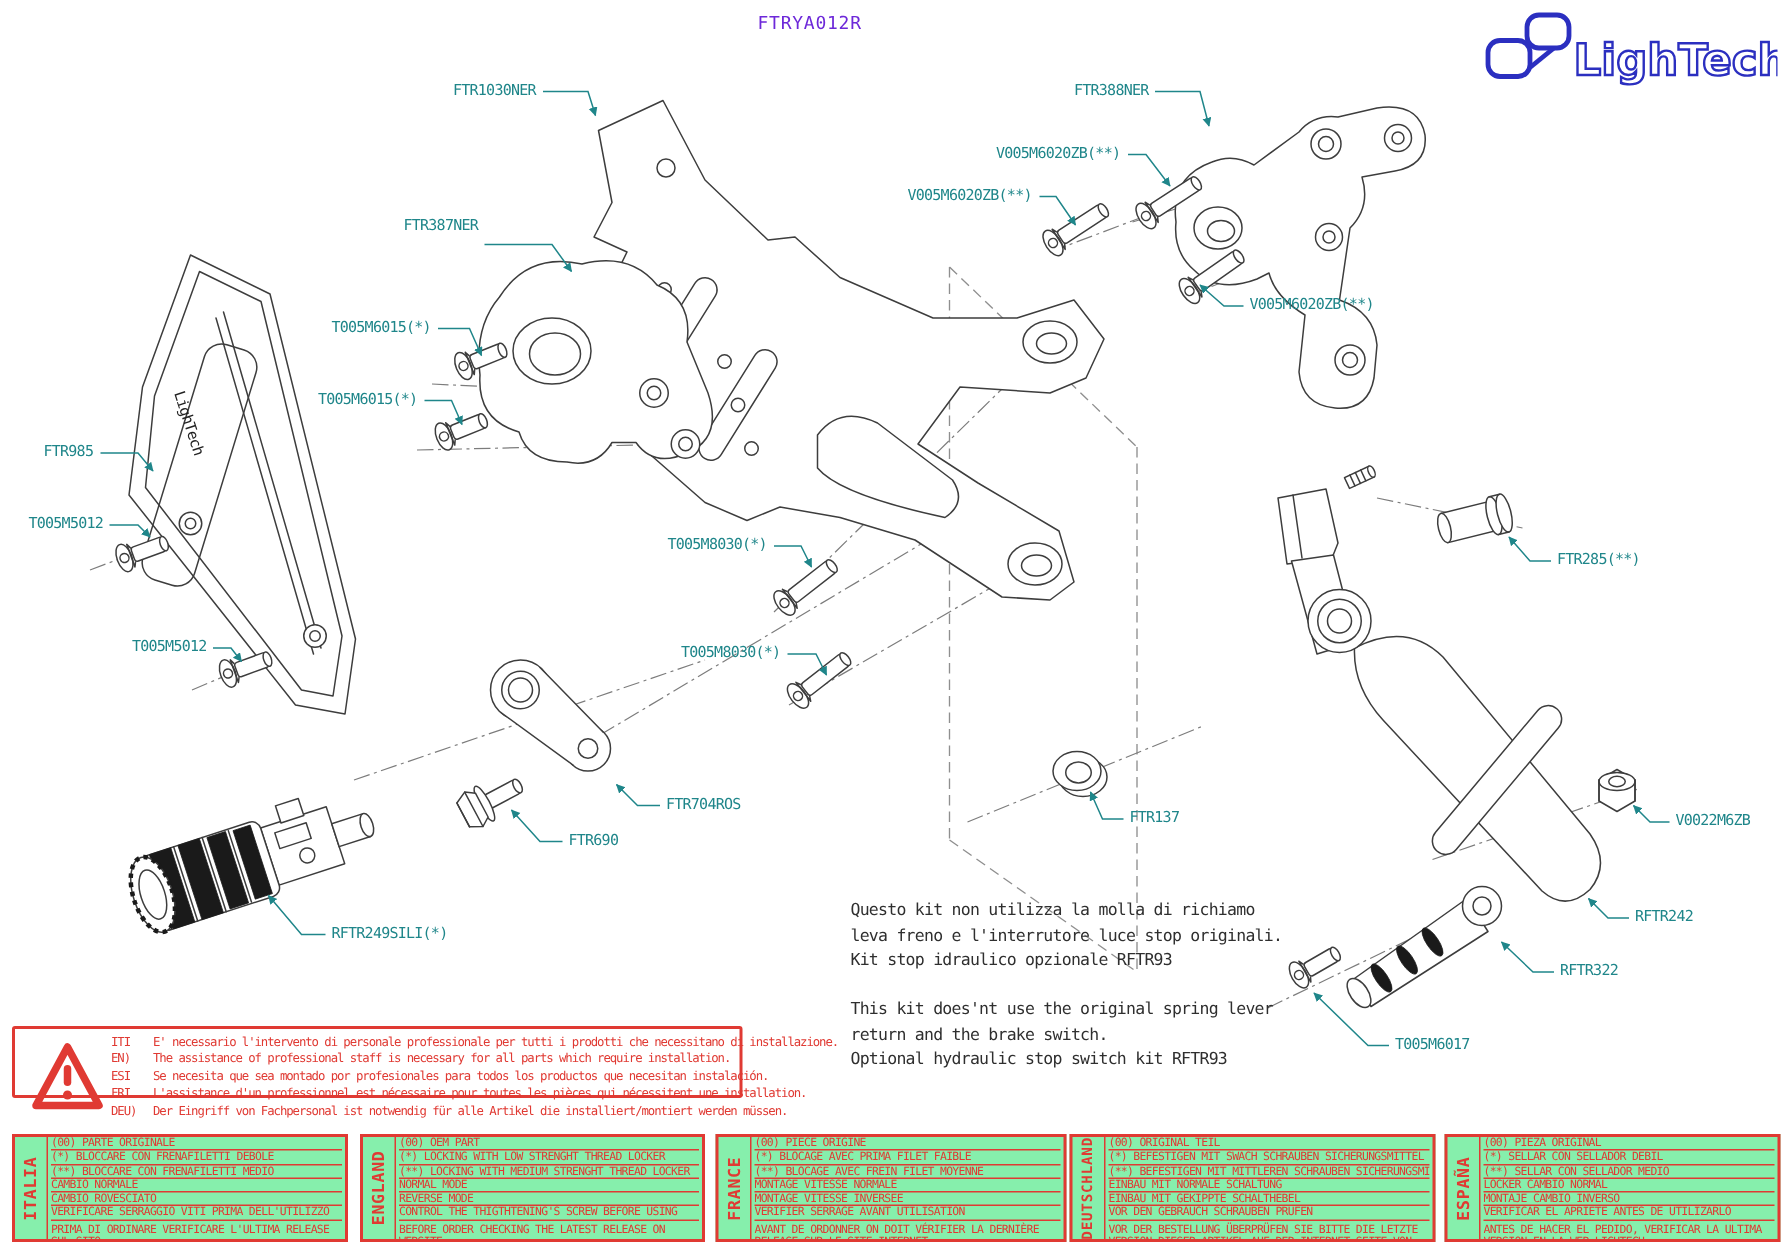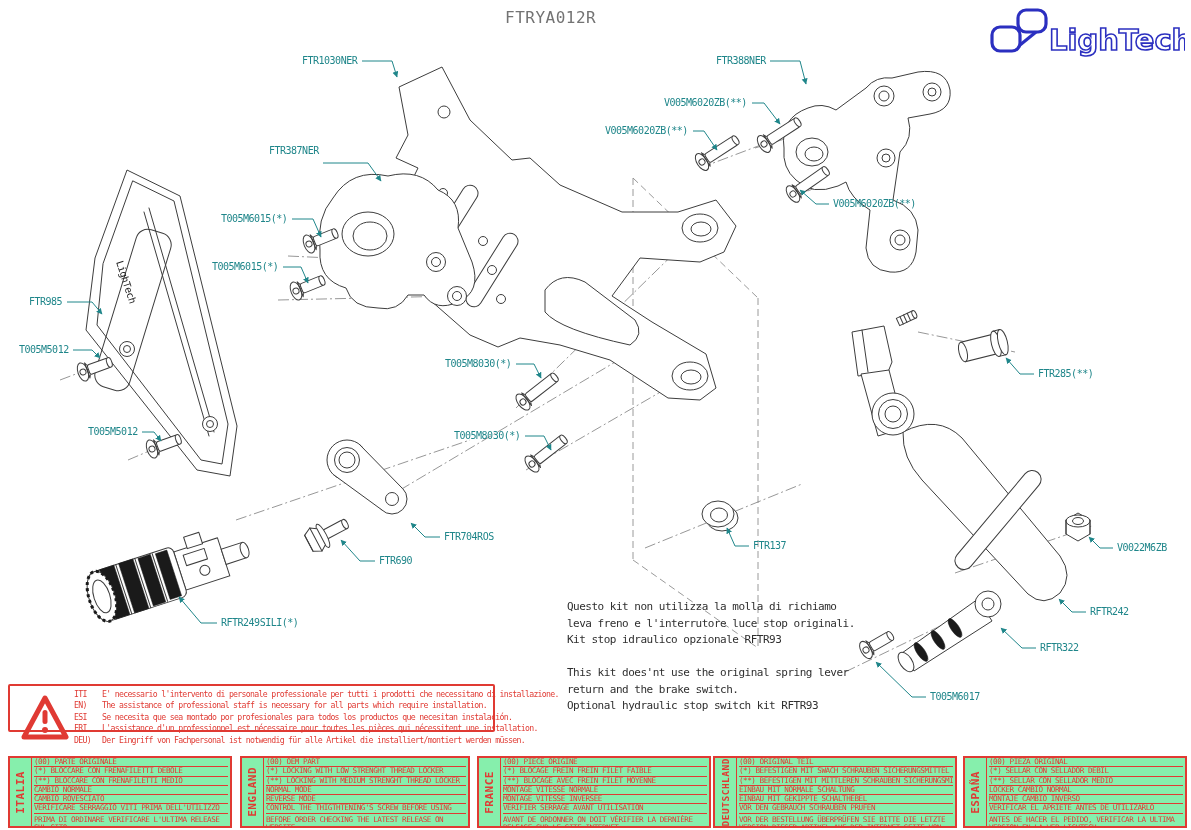--- a/index.html
+++ b/index.html
@@ -10,22 +10,22 @@
   
   #draw { position:absolute; left:0; top:0; }
   .pw { fill:#ffffff; stroke:#3d3d3d; stroke-width:1; stroke-linejoin:round; }
   .ps { fill:none; stroke:#3d3d3d; stroke-width:1; stroke-linejoin:round; stroke-linecap:round; }
   .pd { fill:#1a1a1a; stroke:#1a1a1a; stroke-width:0.5; }
   .ph { fill:none; stroke:#8f8f8f; stroke-width:0.9; stroke-dasharray:7 4; }
   .cl { fill:none; stroke:#7c7c7c; stroke-width:0.8; stroke-dasharray:11 3 2 3; }
   .ld { fill:none; stroke:#1f868a; stroke-width:1; }
   
   .title {
-    position:absolute; left:505px; top:8px; color:#737373;
-    font-size:16px; letter-spacing:0.5px; white-space:nowrap;
+    position:absolute; left:505px; top:8px; color:#6d28d9;
+    font-size:12px; letter-spacing:0.5px; white-space:nowrap;
   }
   .lbl {
     position:absolute; color:#1f868a; font-size:10px; letter-spacing:-0.5px;
     white-space:nowrap; line-height:12px;
   }
   .notes { position:absolute; left:567px; top:599px; color:#2f2f2f; }
   .notes div { font-size:11px; letter-spacing:-0.5px; line-height:16.5px; white-space:nowrap; height:16.5px; }
   
   .wbox {
     position:absolute; left:8px; top:684px; width:487px; height:48px;
@@ -407,21 +407,21 @@
     <div class="tbl-note">BEFORE ORDER CHECKING THE LATEST RELEASE ON WEBSITE</div>
   </div>
 </div>
 
 <div class="tbl" style="left:477px;width:234px">
   <div class="tbl-hwrap">
       <span class="tbl-hdr">FRANCE</span>
     </div>
   <div class="tbl-rows">
     <div class="tbl-row">(00) PIECE ORIGINE</div>
-    <div class="tbl-row">(*)   BLOCAGE FREIN FREIN FILET FAIBLE</div>
+    <div class="tbl-row">(*)   BLOCAGE AVEC PRIMA FILET FAIBLE</div>
     <div class="tbl-row">(**)  BLOCAGE AVEC FREIN FILET MOYENNE</div>
     <div class="tbl-row">MONTAGE VITESSE NORMALE</div>
     <div class="tbl-row">MONTAGE VITESSE INVERSEE</div>
     <div class="tbl-row">VERIFIER SERRAGE AVANT UTILISATION</div>
     <div class="tbl-note">AVANT DE ORDONNER ON DOIT VÉRIFIER LA DERNIÈRE RELEASE SUR LE SITE INTERNET</div>
   </div>
 </div>
 
 <div class="tbl" style="left:713px;width:244px">
   <div class="tbl-hwrap">

